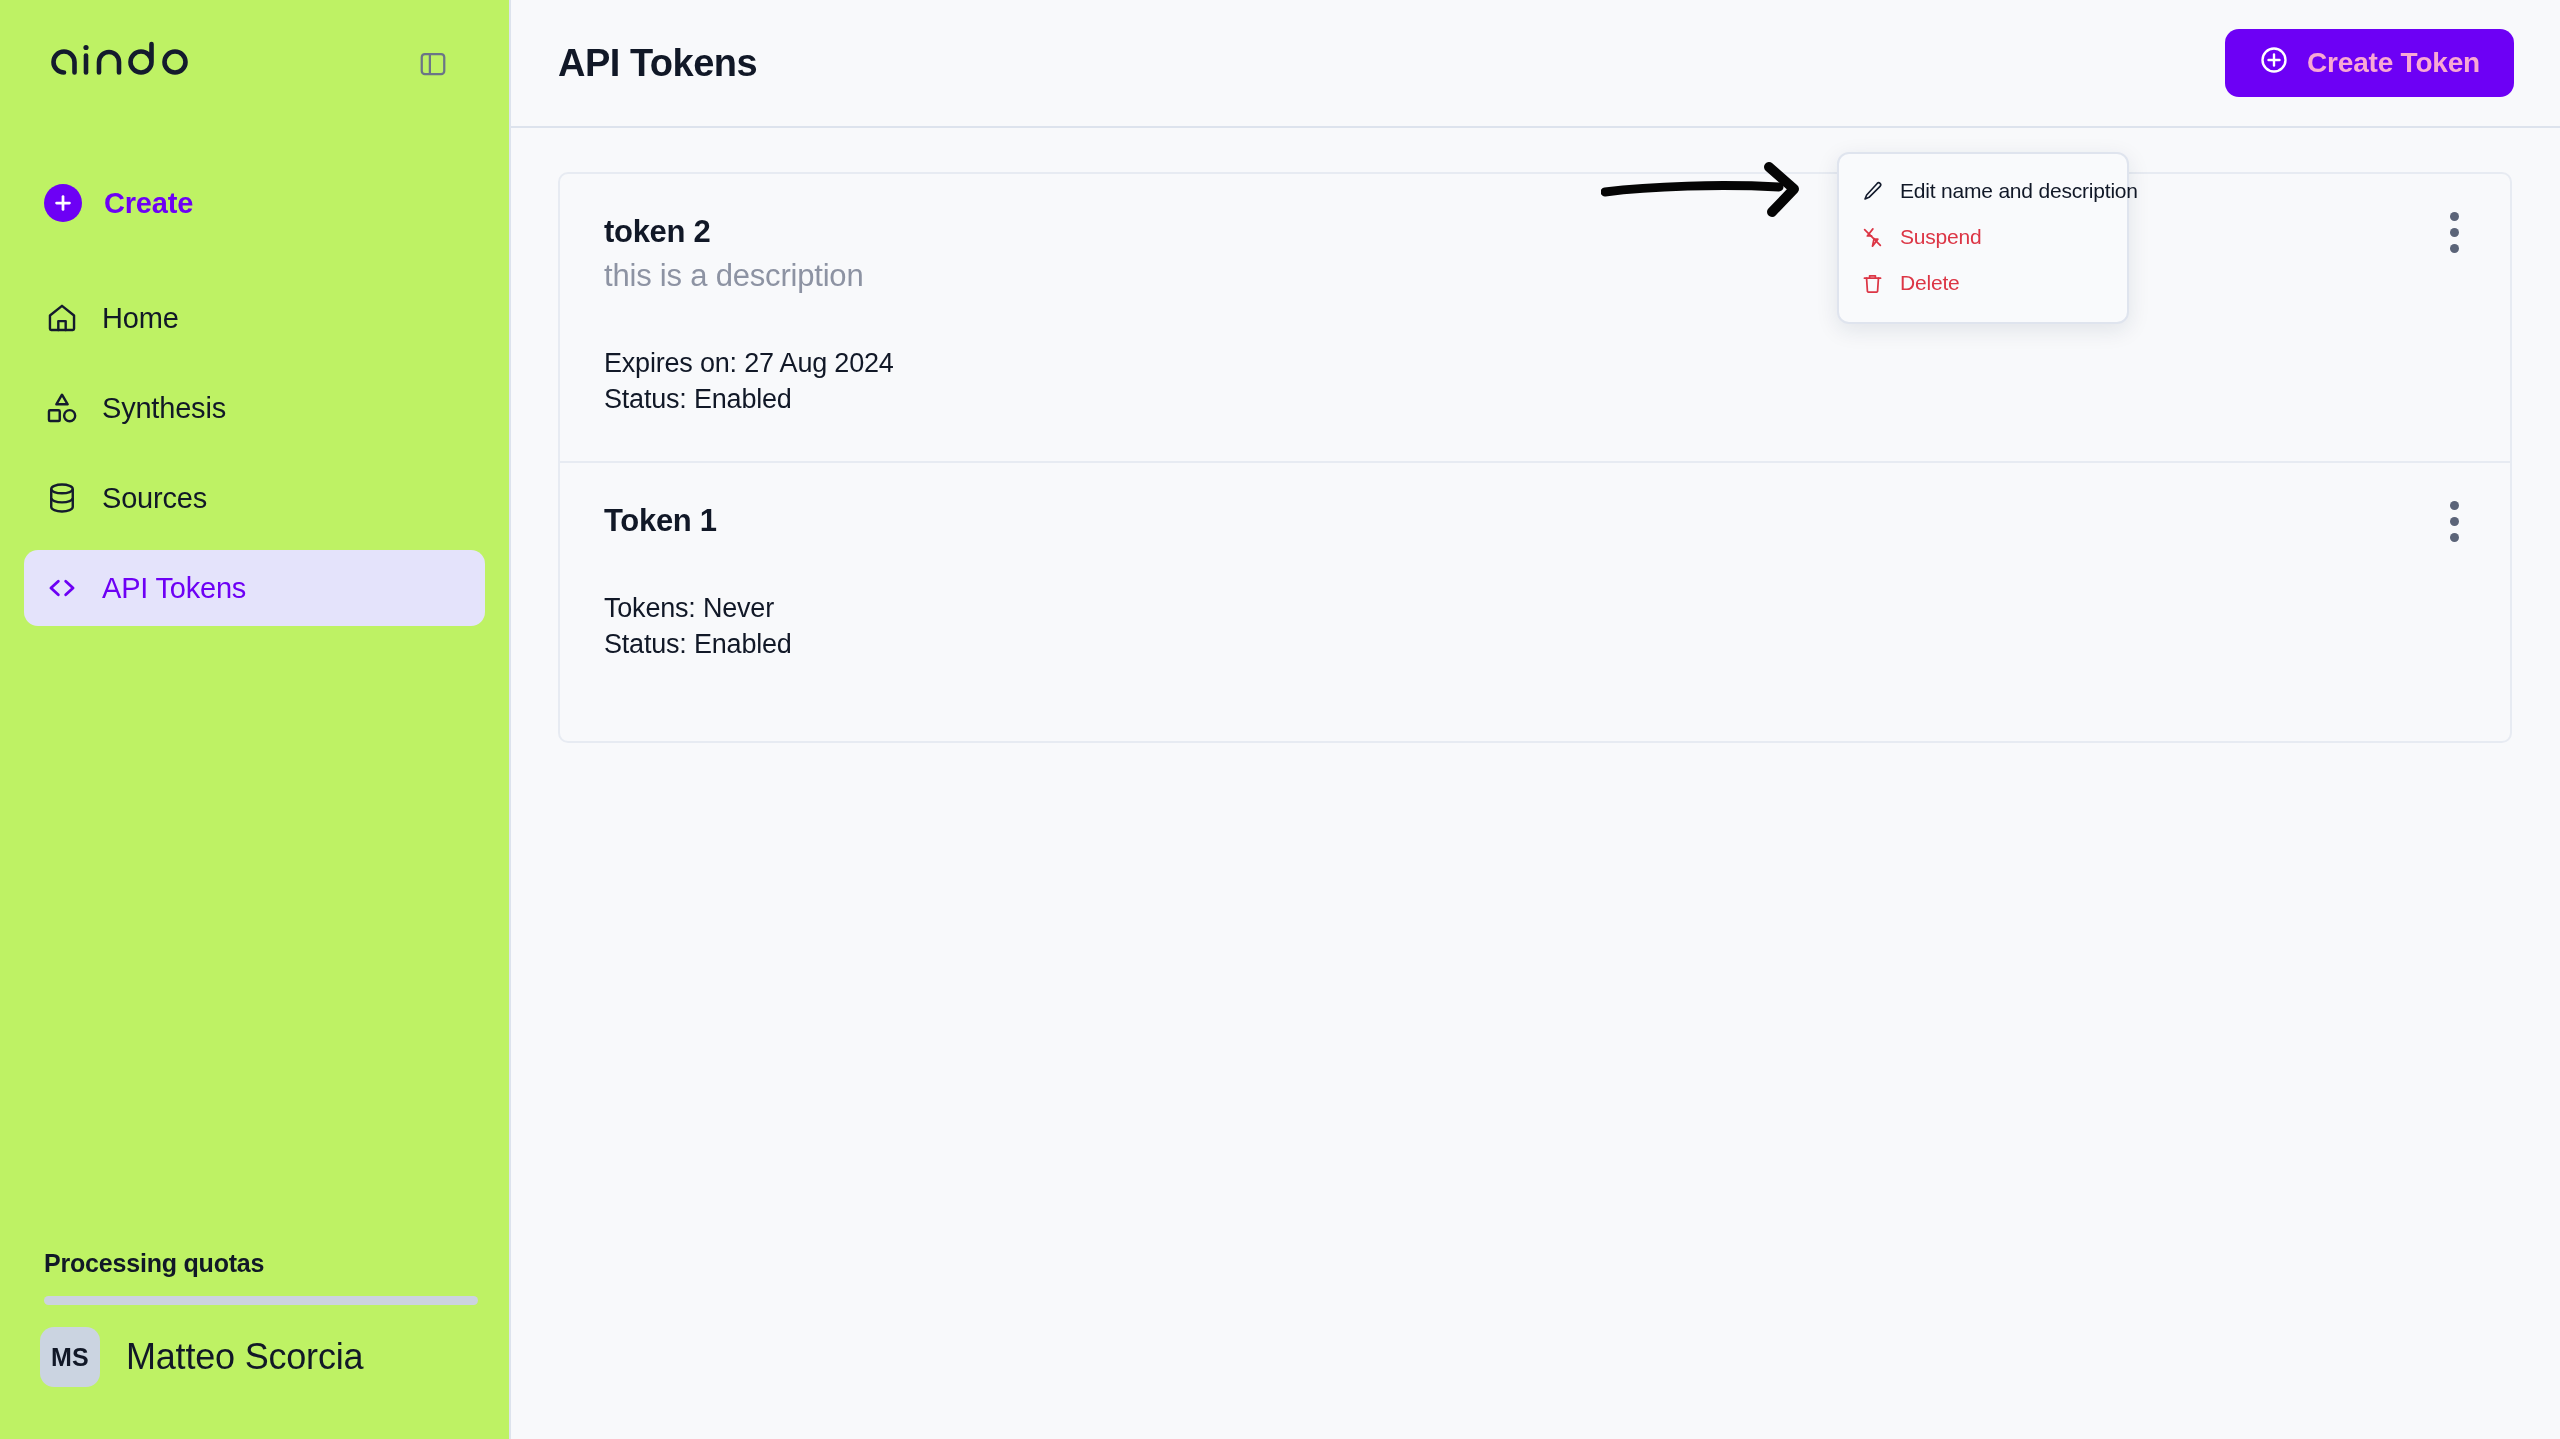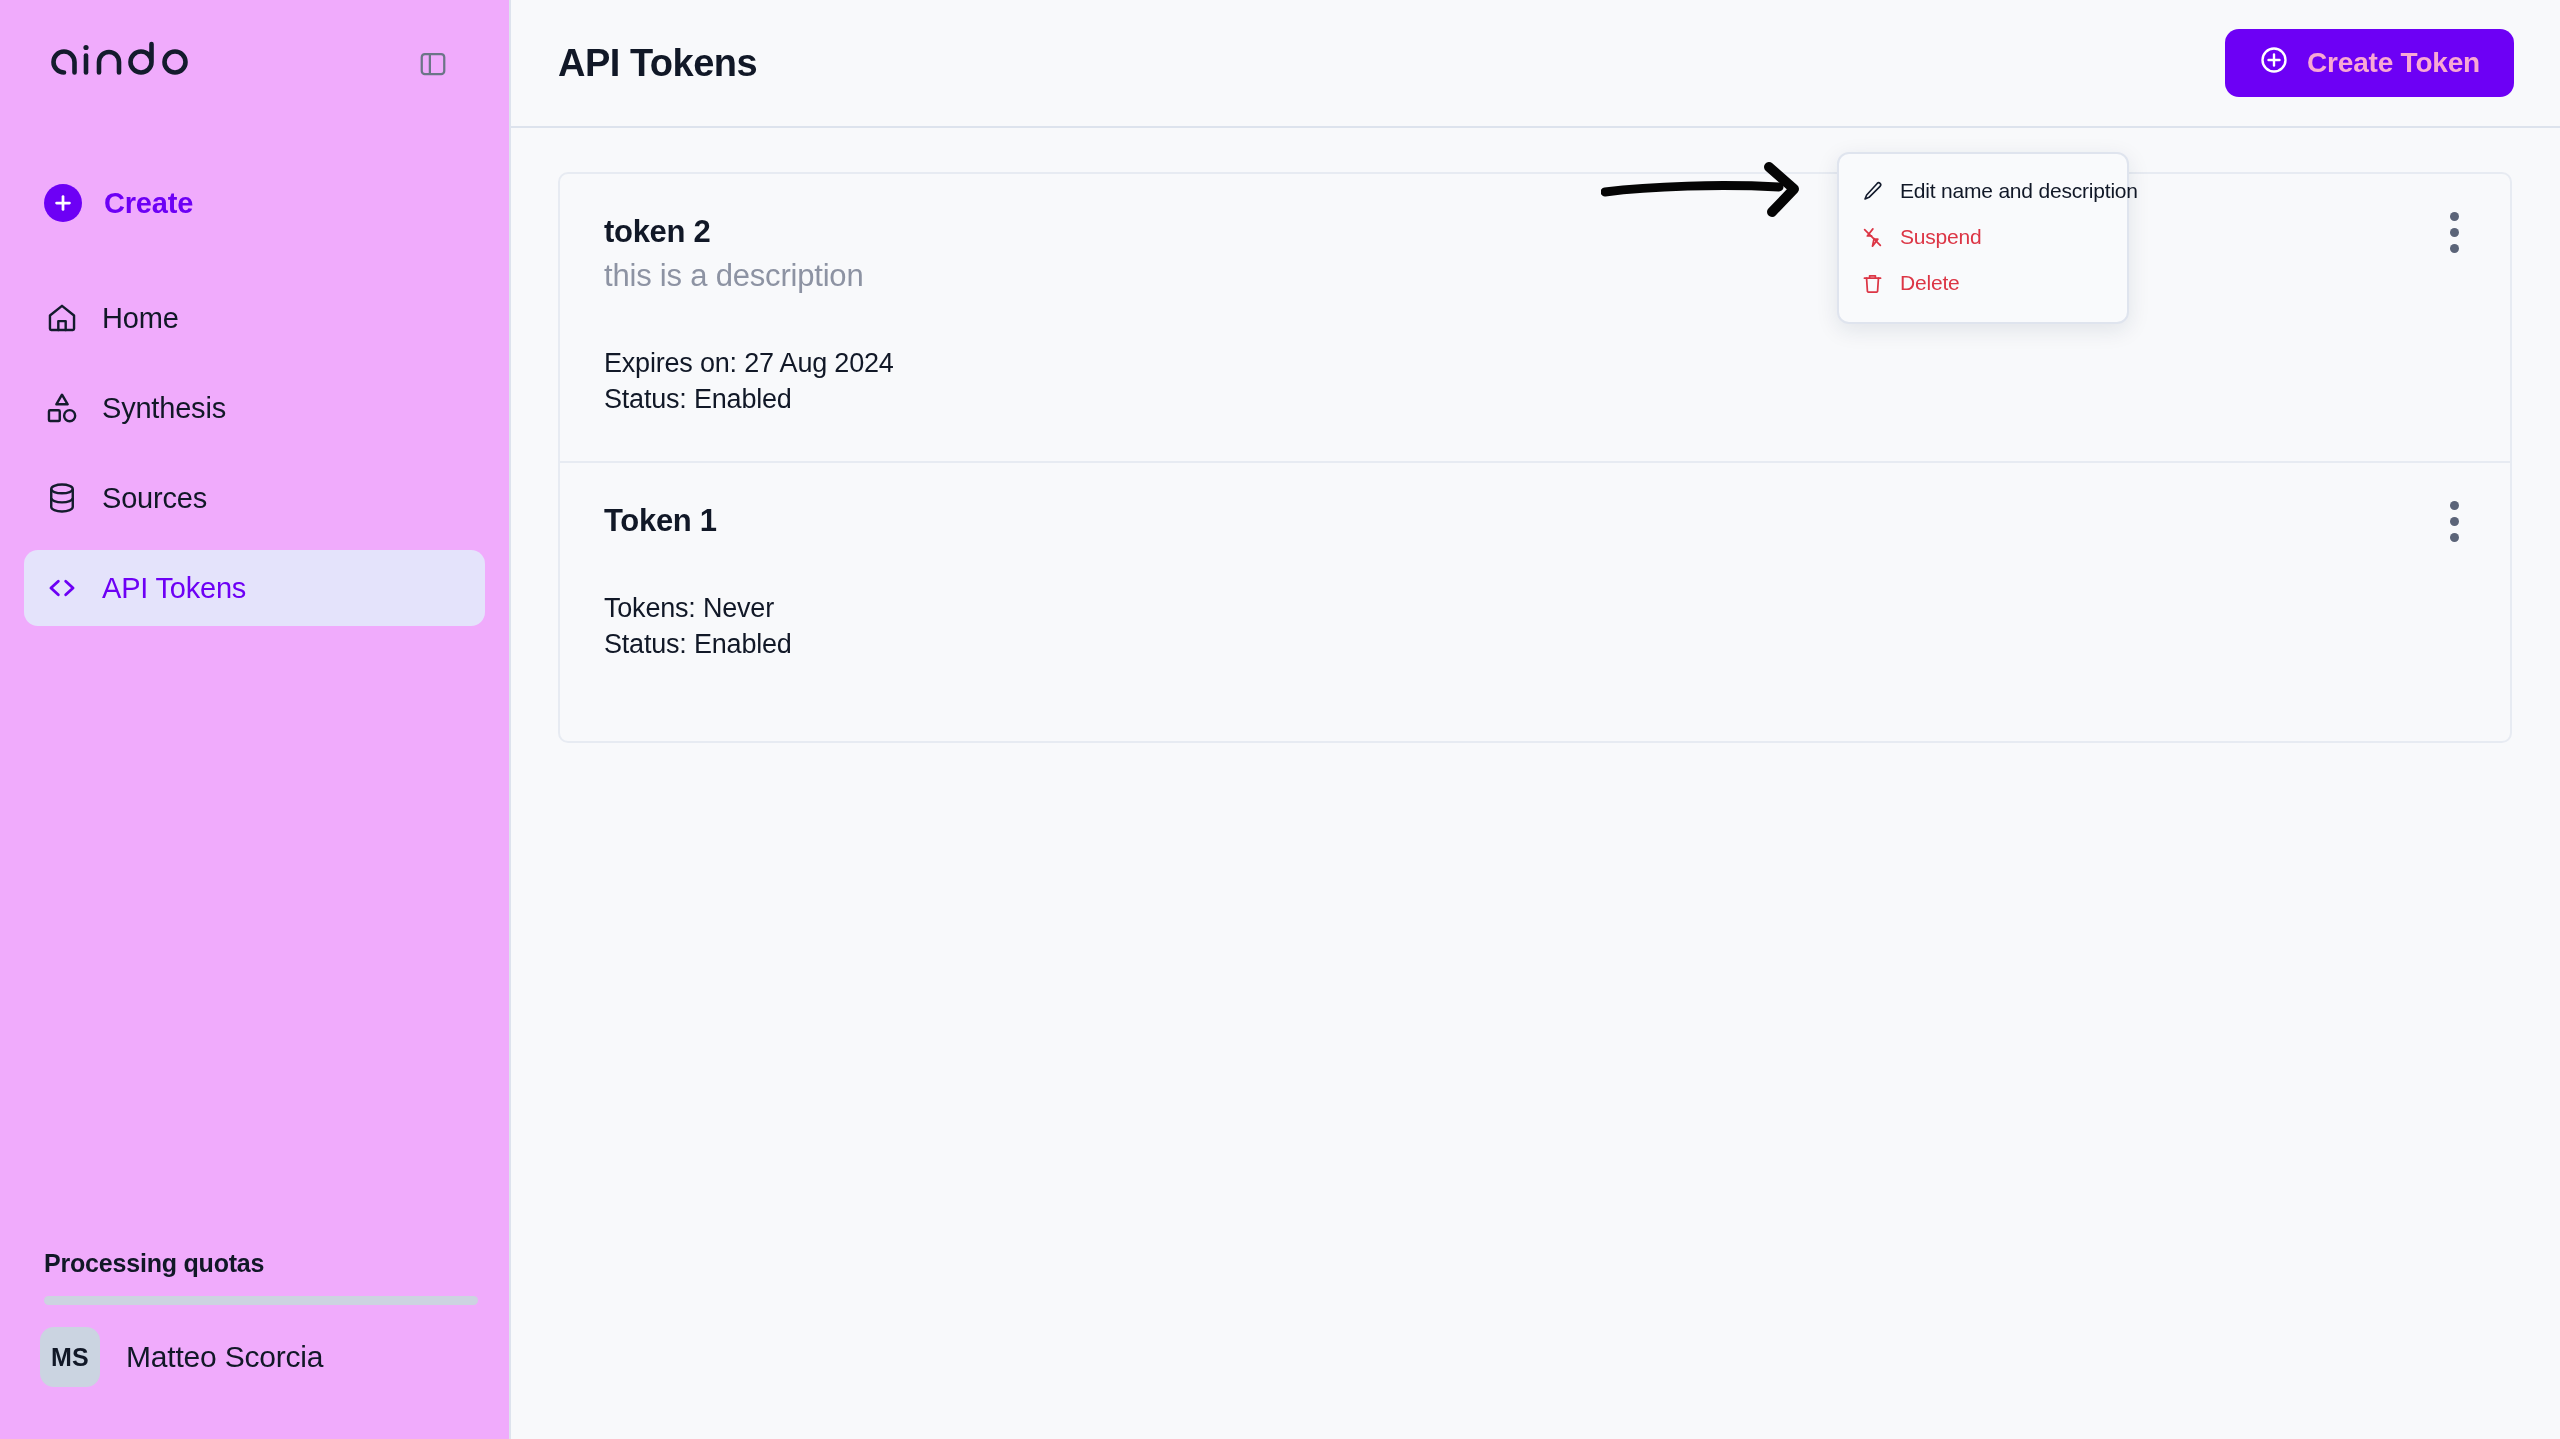--- a/index.html
+++ b/index.html
@@ -12,21 +12,21 @@
     background: #f8f9fb;
     color: #111827;
     -webkit-font-smoothing: antialiased;
   }
   .app { display: flex; width: 2560px; height: 1439px; position: relative; }
 
   
   .sidebar {
     width: 511px;
     height: 1439px;
-    background: #f0abfc;
+    background: #bef264;
     border-right: 2px solid #dde3ed;
     display: flex;
     flex-direction: column;
     position: relative;
     flex: 0 0 511px;
   }
   .sidebar-top {
     height: 128px;
     display: flex;
     align-items: center;
@@ -116,21 +116,21 @@
   .avatar {
     width: 60px; height: 60px;
     border-radius: 14px;
     background: #cbd4e1;
     color: #111827;
     display: flex; align-items: center; justify-content: center;
     font-size: 25px; font-weight: bold;
     letter-spacing: 0.3px;
     flex: 0 0 60px;
   }
-  .user-name { font-size: 30px; color: #111827; letter-spacing: -0.2px; }
+  .user-name { font-size: 36px; color: #111827; letter-spacing: -0.2px; }
 
   
   .main {
     flex: 1 1 auto;
     height: 1439px;
     background: #f8f9fb;
     display: flex;
     flex-direction: column;
     position: relative;
   }

